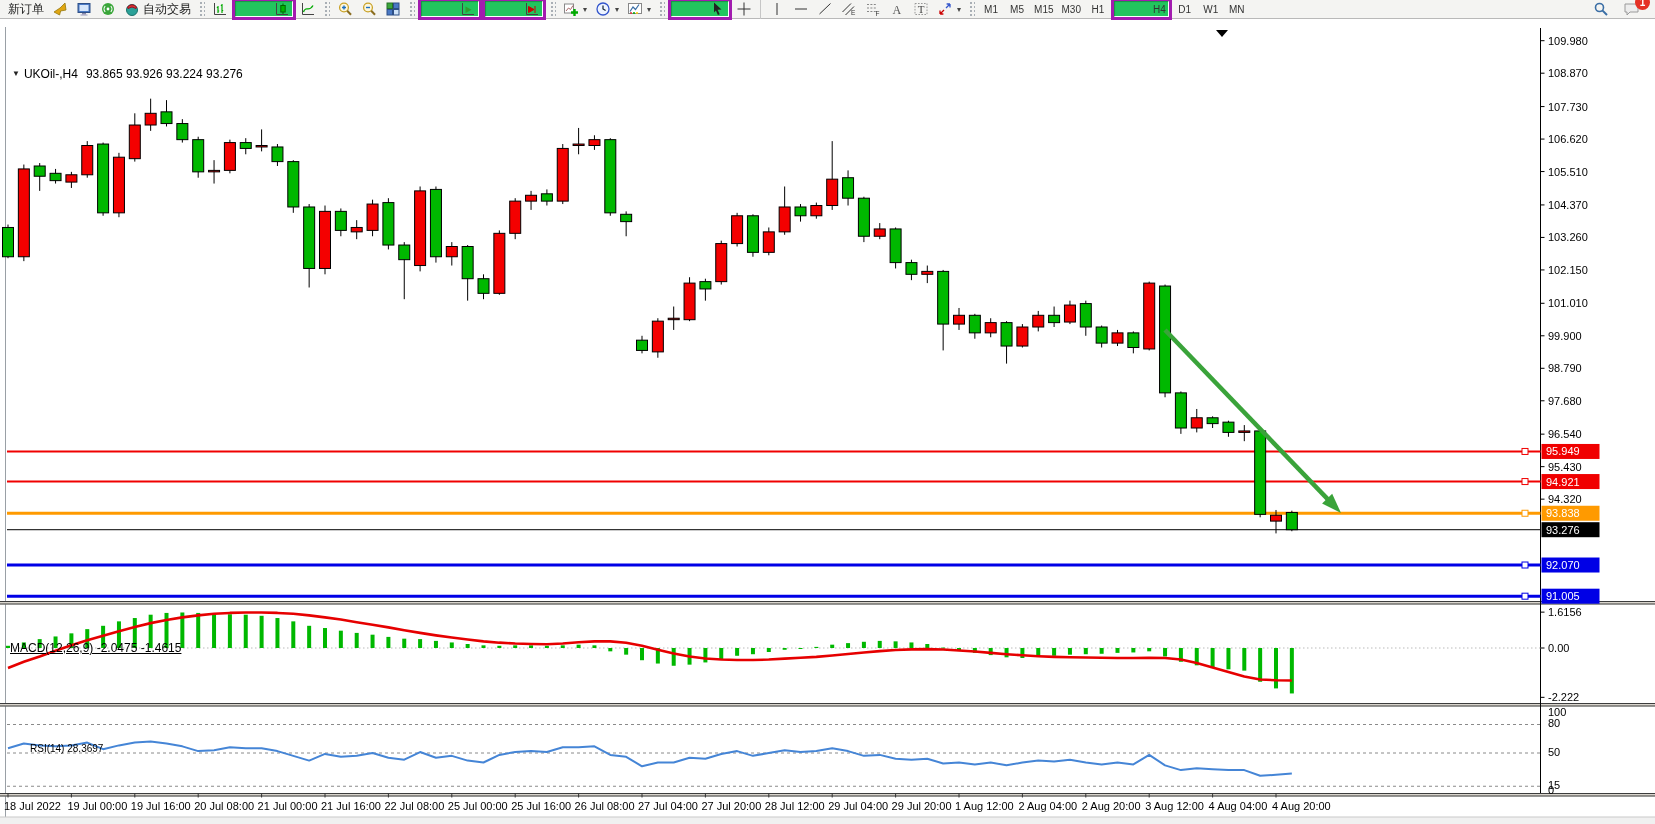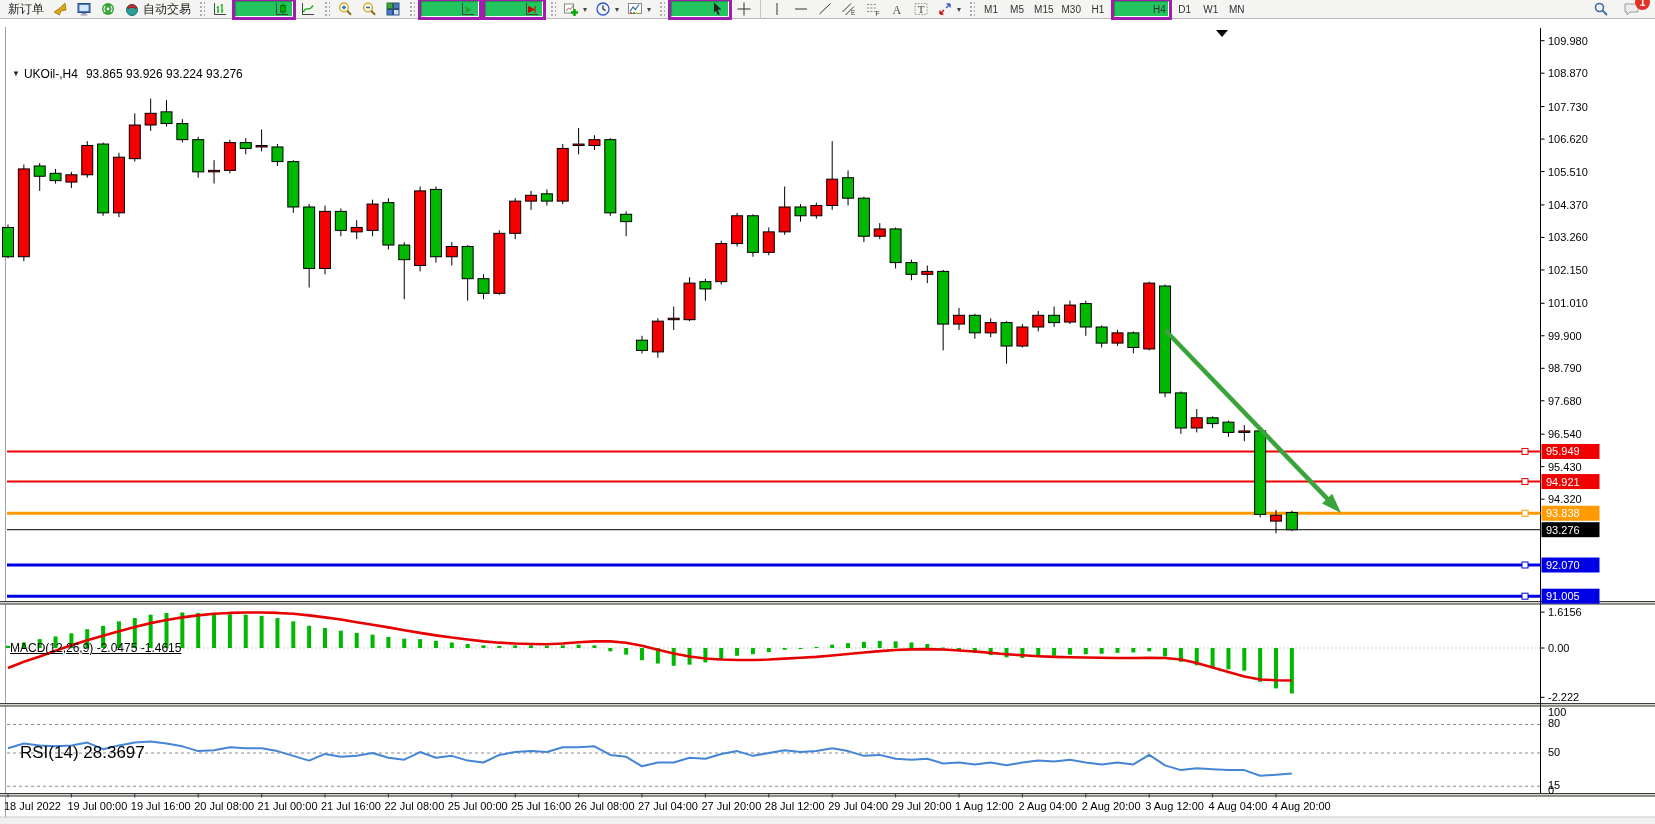--- a/index.html
+++ b/index.html
@@ -672,14 +672,14 @@
         <svg width="18" height="16" viewBox="0 0 18 16">
             <path d="M2 3 h13 v8 h-8 l-3 3 v-3 h-2 z" fill="#ededed" stroke="#9a9a9a"></path>
           </svg>
         <i class="badge">1</i>
       </span>
     </div>
   </div>
 
   <div class="ovl" style="left:12px;top:31px;"><span class="tri">▼</span><span>UKOil-,H4</span><span class="vals">93.865 93.926 93.224 93.276</span></div>
   <div class="ovl" style="left:10px;top:605px;font-size:12px;text-decoration:underline;">MACD(12,26,9) -2.0475 -1.4615</div>
-  <div class="ovl" style="left:0;top:707px;font-size:17px;padding-left:20px;">RSI(14) 28.3697</div>
+  <div class="ovl" style="left:10px;top:707px;font-size:10px;padding-left:20px;">RSI(14) 28.3697</div>
 </div>
 
 </body></html>

